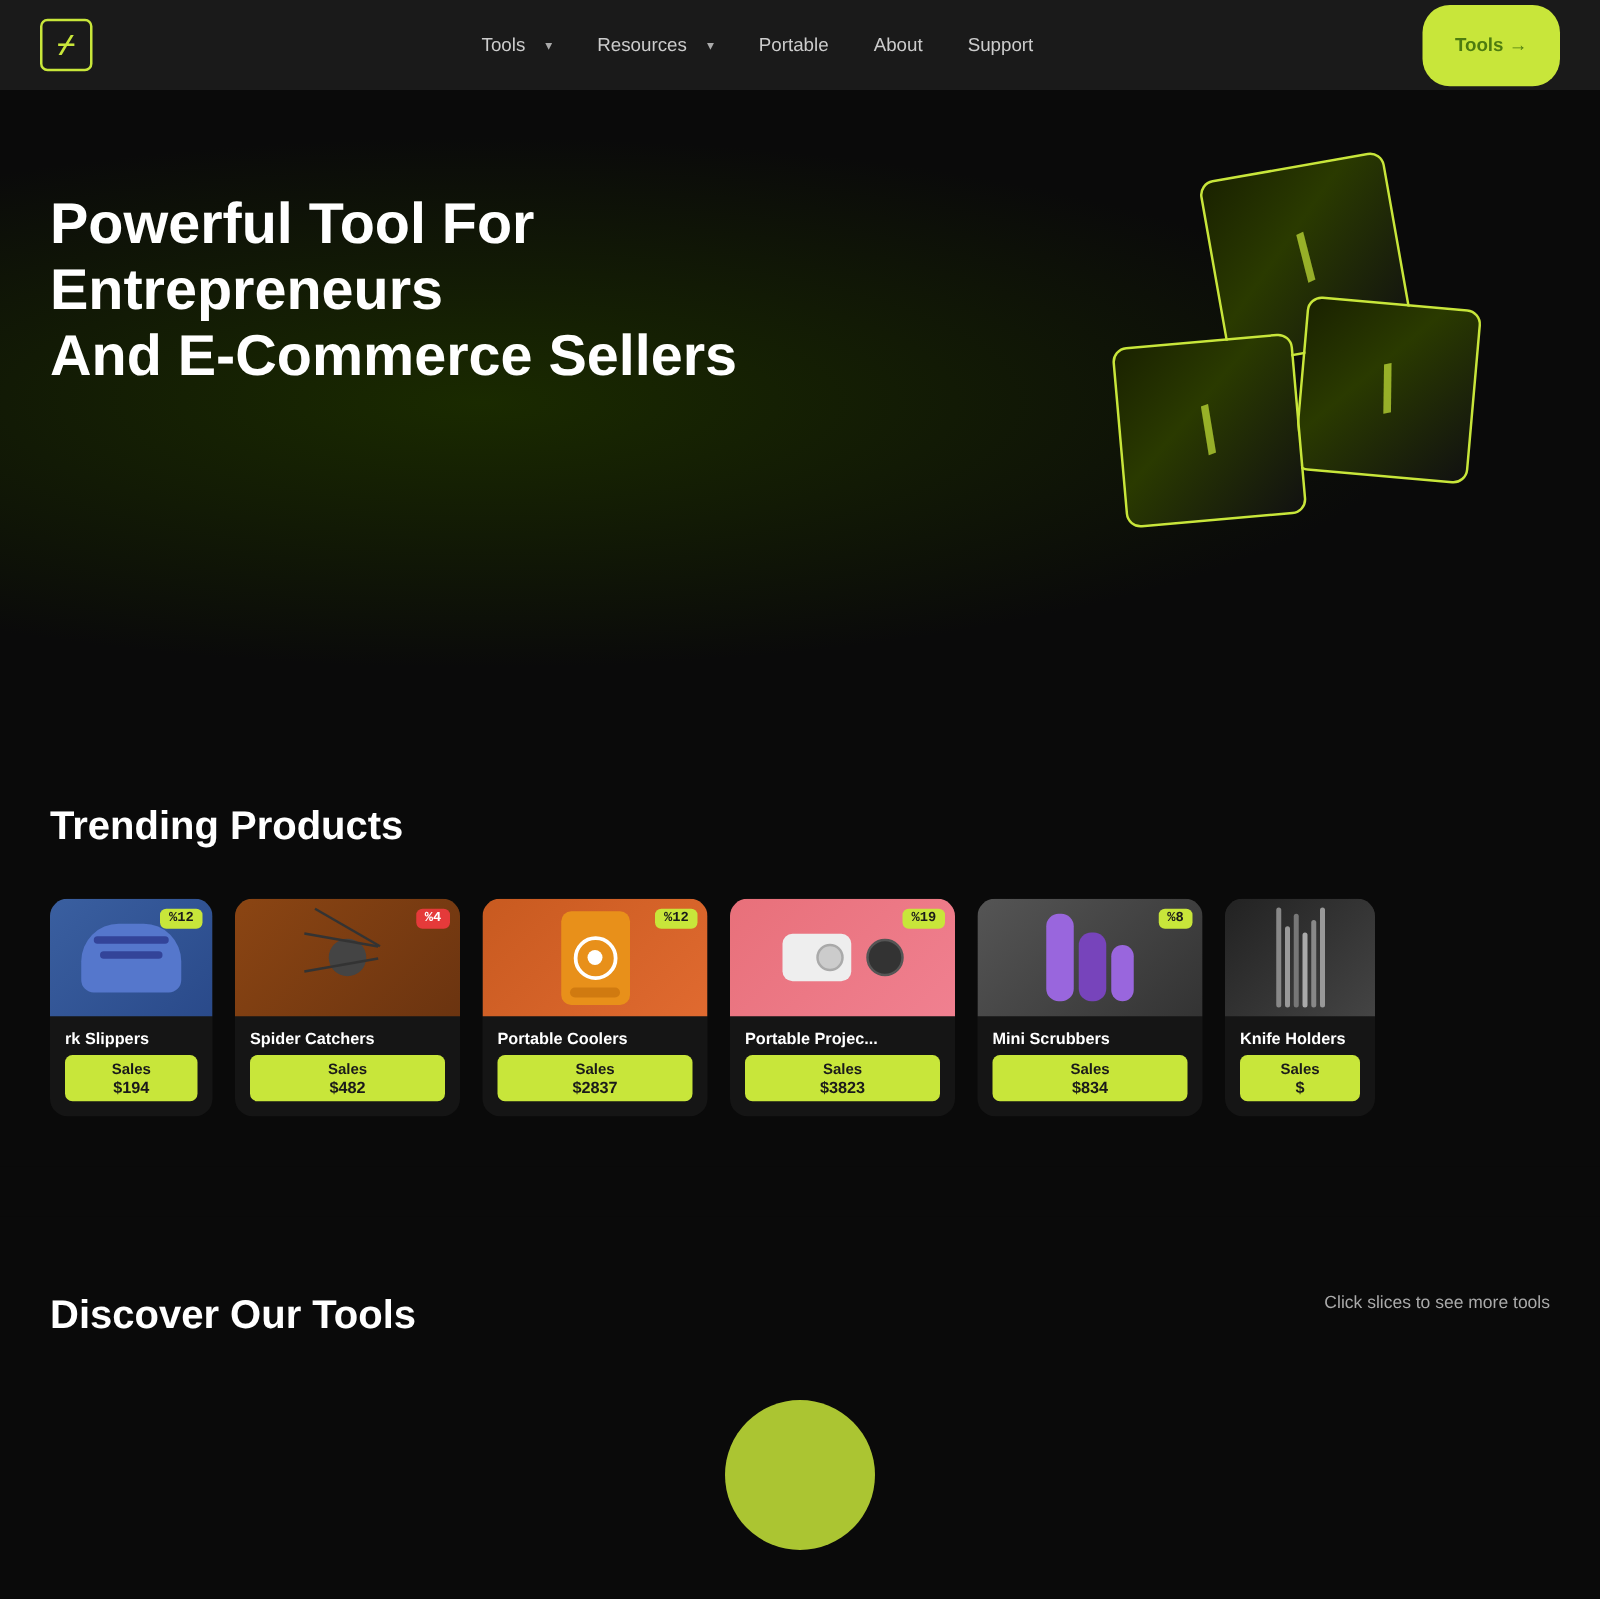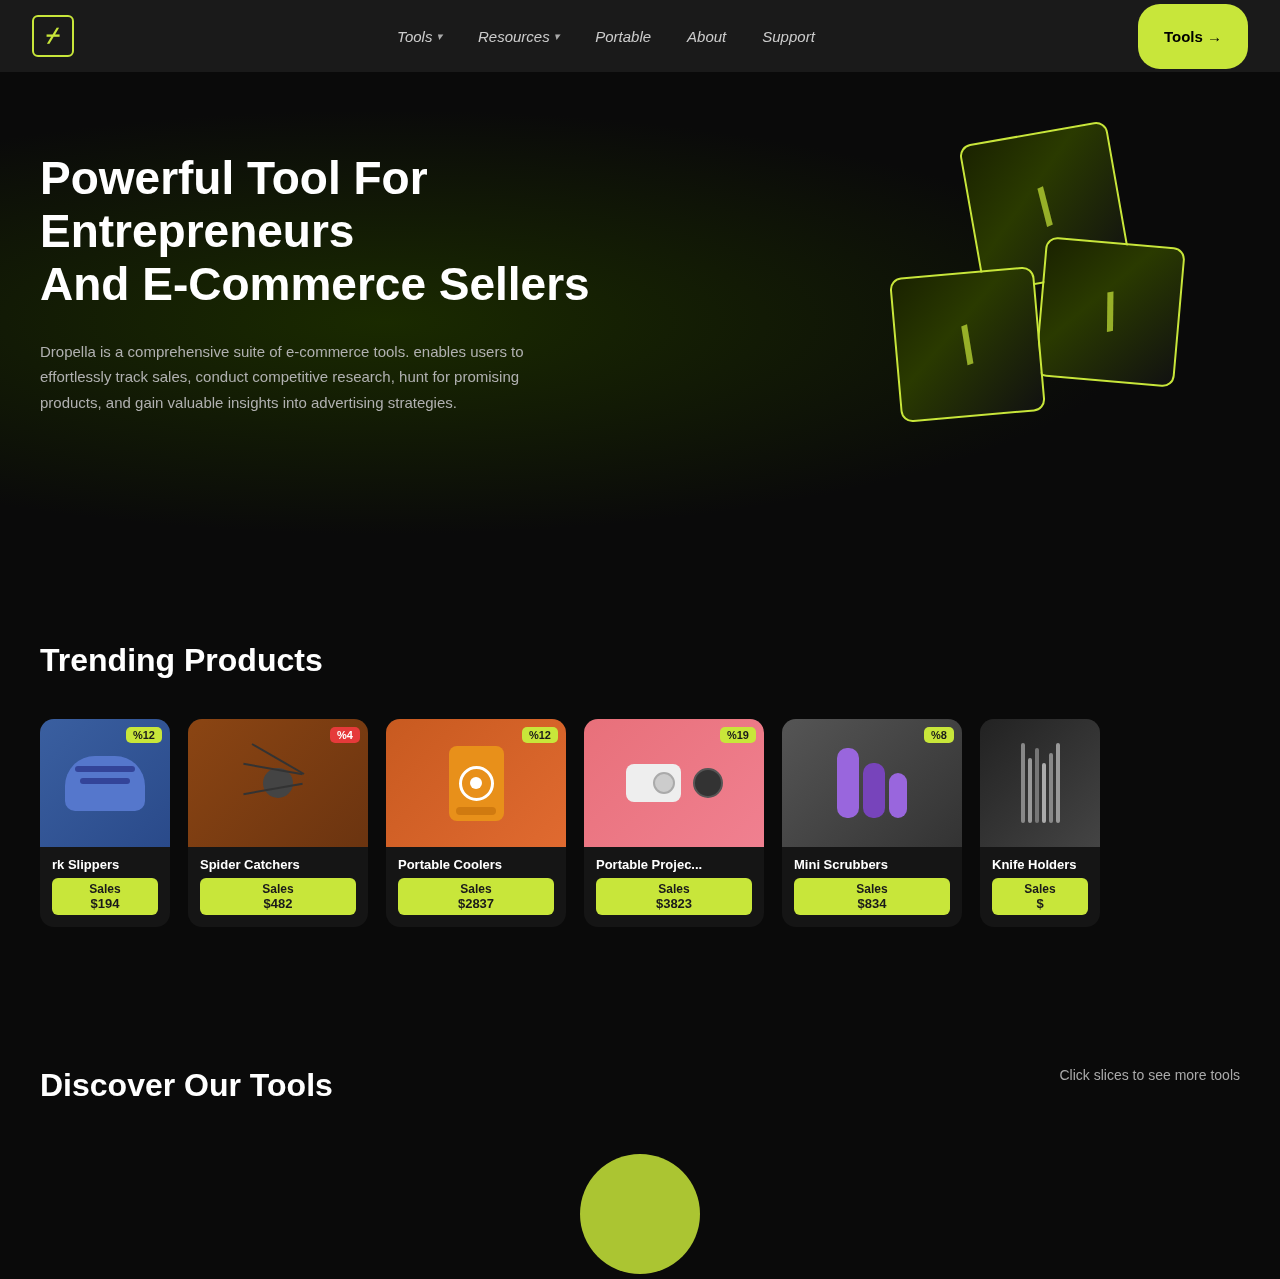--- a/index.html
+++ b/index.html
@@ -46,30 +46,29 @@
       align-items: center;
       gap: 36px;
       list-style: none;
     }
     .nav-links li a {
       color: #cccccc;
       text-decoration: none;
       font-size: 15px;
       display: flex;
       align-items: center;
-      gap: 4px;
-      font-style: italic;
+      gap: 16px;
     }
     .chevron {
       font-size: 11px;
       color: #aaa;
     }
     .nav-cta {
       background: #c8e63a;
-      color: #000000;
+      color: #4d7c0f;
       border: none;
       border-radius: 22px;
       padding: 24px 26px;
       font-size: 15px;
       font-weight: 600;
       cursor: pointer;
       display: flex;
       align-items: center;
       gap: 6px;
     }
@@ -191,26 +190,27 @@
     .img-slippers { background: linear-gradient(135deg, #3a5fa0 0%, #2a4a8a 100%); }
     .img-spider { background: linear-gradient(135deg, #8B4513 0%, #6b3410 100%); }
     .img-cooler { background: linear-gradient(135deg, #c85a20 0%, #e06a30 100%); }
     .img-projector { background: linear-gradient(135deg, #e8707a 0%, #f08090 100%); }
     .img-scrubber { background: linear-gradient(135deg, #555 0%, #333 100%); }
     .img-knife { background: linear-gradient(135deg, #222 0%, #444 100%); }
 
     
     .product-img-wrap {
       width: 100%;
-      height: 128px;
+      height: 94px;
       position: relative;
       overflow: hidden;
       display: flex;
       align-items: center;
       justify-content: center;
+      font-family: Liberation Mono, monospace;
     }
     .product-badge {
       position: absolute;
       top: 8px;
       right: 8px;
       background: #c8e63a;
       color: #1a1a1a;
       font-size: 11px;
       font-weight: 700;
       border-radius: 5px;
@@ -325,21 +325,20 @@
 
   <button class="nav-cta">Tools →</button>
 </nav>
 
 <section class="hero">
   <div class="hero-content">
     <h1 class="hero-title">
       <span>Powerful Tool For Entrepreneurs</span><br>
       <span>And E-Commerce Sellers</span>
     </h1>
-    <p class="hero-desc">Dropella is a comprehensive suite of e-commerce tools. enables users to effortlessly track sales, conduct competitive research, hunt for promising products, and gain valuable insights into advertising strategies.</p>
   </div>
 
   <div class="hero-visual">
     <div class="cube-group">
       <div class="cube cube-1"></div>
       <div class="cube cube-2"></div>
       <div class="cube cube-3"></div>
     </div>
   </div>
 </section>

